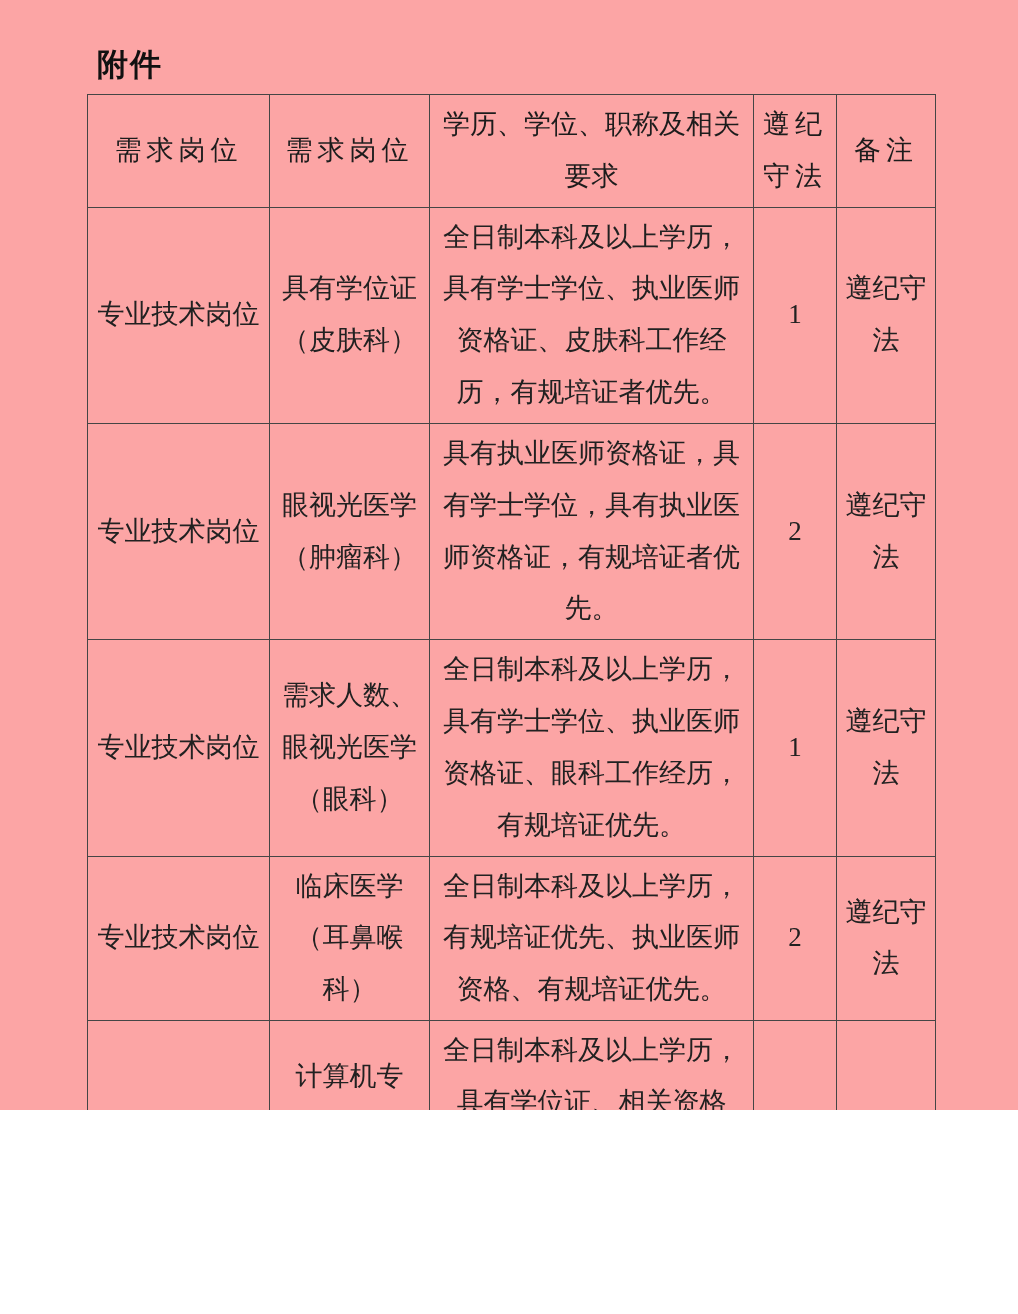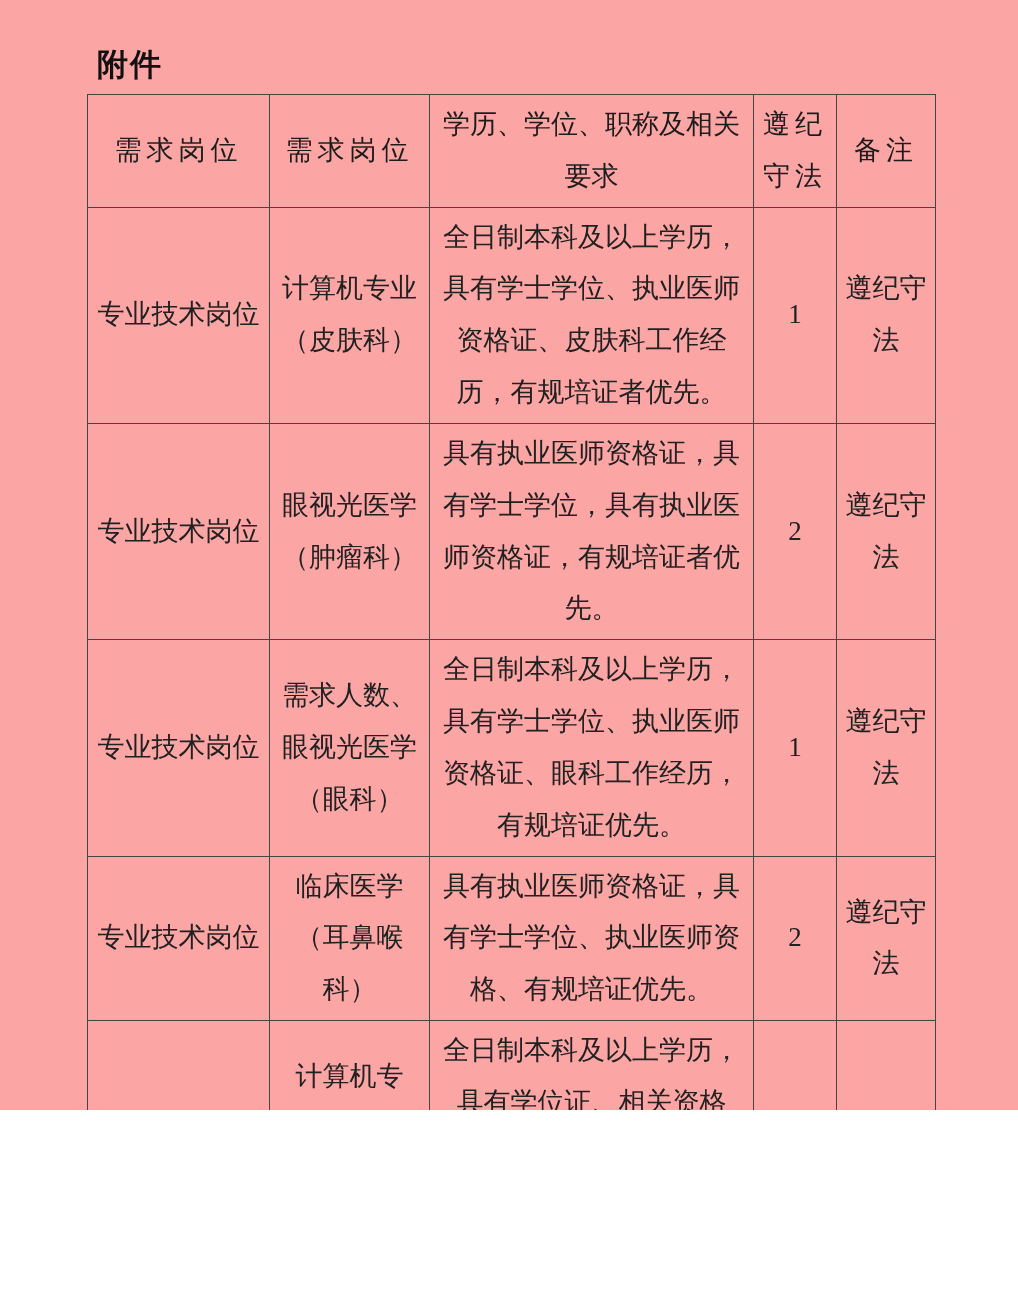--- a/index.html
+++ b/index.html
@@ -85,21 +85,21 @@
         <tr class="hrow">
       <th class="sp">需求岗位</th>
       <th class="sp">需求岗位</th>
       <th>学历、学位、职称及相关要求</th>
       <th class="sp">遵纪守法</th>
       <th class="sp">备注</th>
     </tr>
 
     <tr class="r0">
       <td class="col-post">专业技术岗位</td>
-      <td class="col-major">计算机专业（皮肤科）</td>
+      <td class="col-major">具有学位证（皮肤科）</td>
       <td class="col-req">全日制本科及以上学历，具有学士学位、执业医师资格证、皮肤科工作经历，有规培证者优先。</td>
       <td class="col-count">1</td>
       <td class="col-remark">遵纪守法</td>
     </tr>
 
     <tr class="r1">
       <td class="col-post">专业技术岗位</td>
       <td class="col-major">眼视光医学（肿瘤科）</td>
       <td class="col-req">具有执业医师资格证，具有学士学位，具有执业医师资格证，有规培证者优先。</td>
       <td class="col-count">2</td>
@@ -110,21 +110,21 @@
       <td class="col-post">专业技术岗位</td>
       <td class="col-major">需求人数、眼视光医学（眼科）</td>
       <td class="col-req">全日制本科及以上学历，具有学士学位、执业医师资格证、眼科工作经历，有规培证优先。</td>
       <td class="col-count">1</td>
       <td class="col-remark">遵纪守法</td>
     </tr>
 
     <tr class="r3">
       <td class="col-post">专业技术岗位</td>
       <td class="col-major">临床医学（耳鼻喉科）</td>
-      <td class="col-req">具有执业医师资格证，具有学士学位、执业医师资格、有规培证优先。</td>
+      <td class="col-req">全日制本科及以上学历，有规培证优先、执业医师资格、有规培证优先。</td>
       <td class="col-count">2</td>
       <td class="col-remark">遵纪守法</td>
     </tr>
 
     <tr class="r4">
       <td class="col-post">专业技术岗位</td>
       <td class="col-major">计算机专业、执业医师资格证（信息科）</td>
       <td class="col-req">全日制本科及以上学历，具有学位证、相关资格证，在三甲医院信息科或大型企业信息科工作两年以上经历。</td>
       <td class="col-count">1</td>
       <td class="col-remark">遵纪守法</td>

